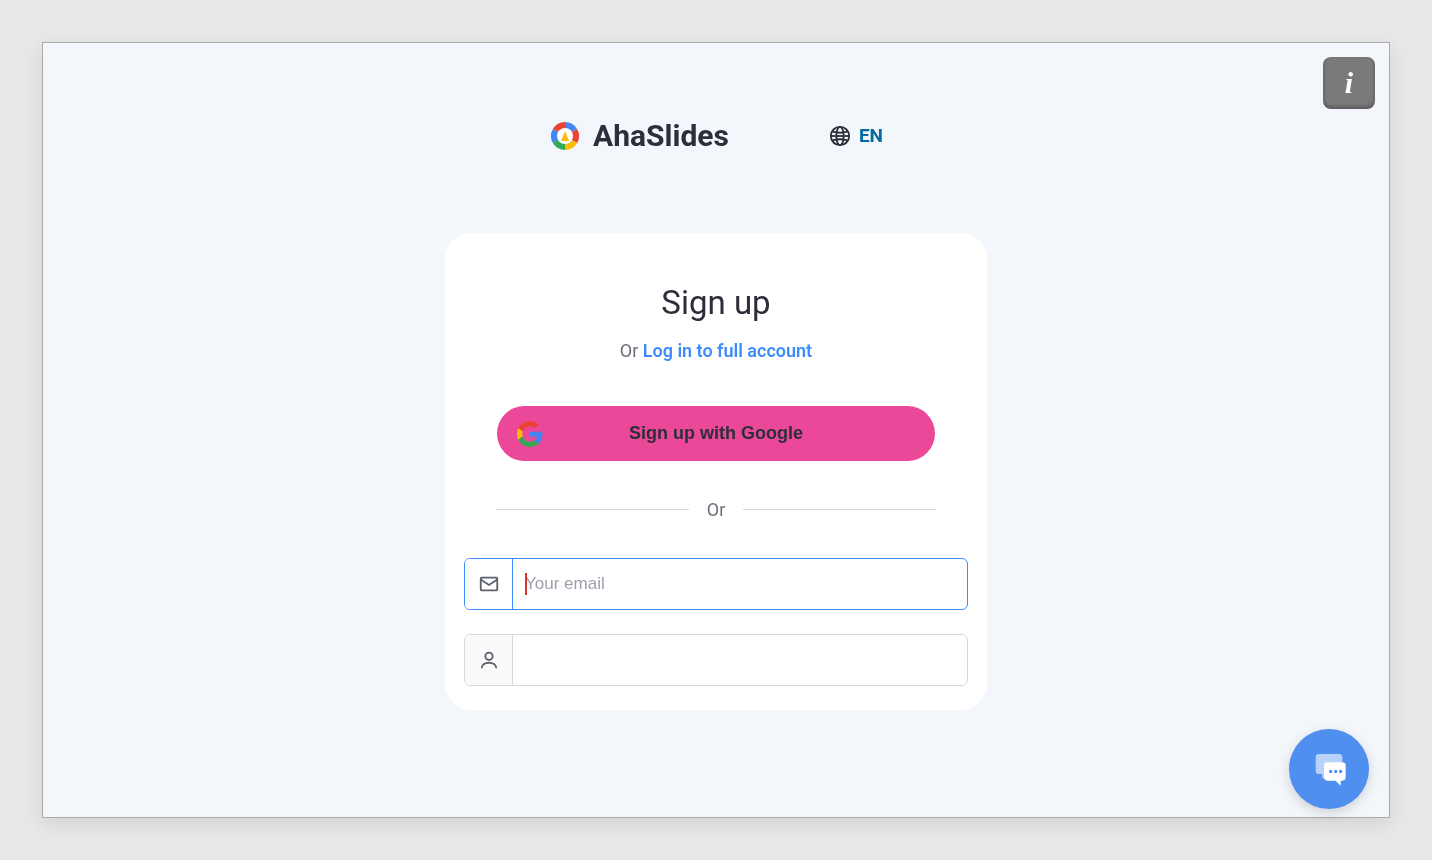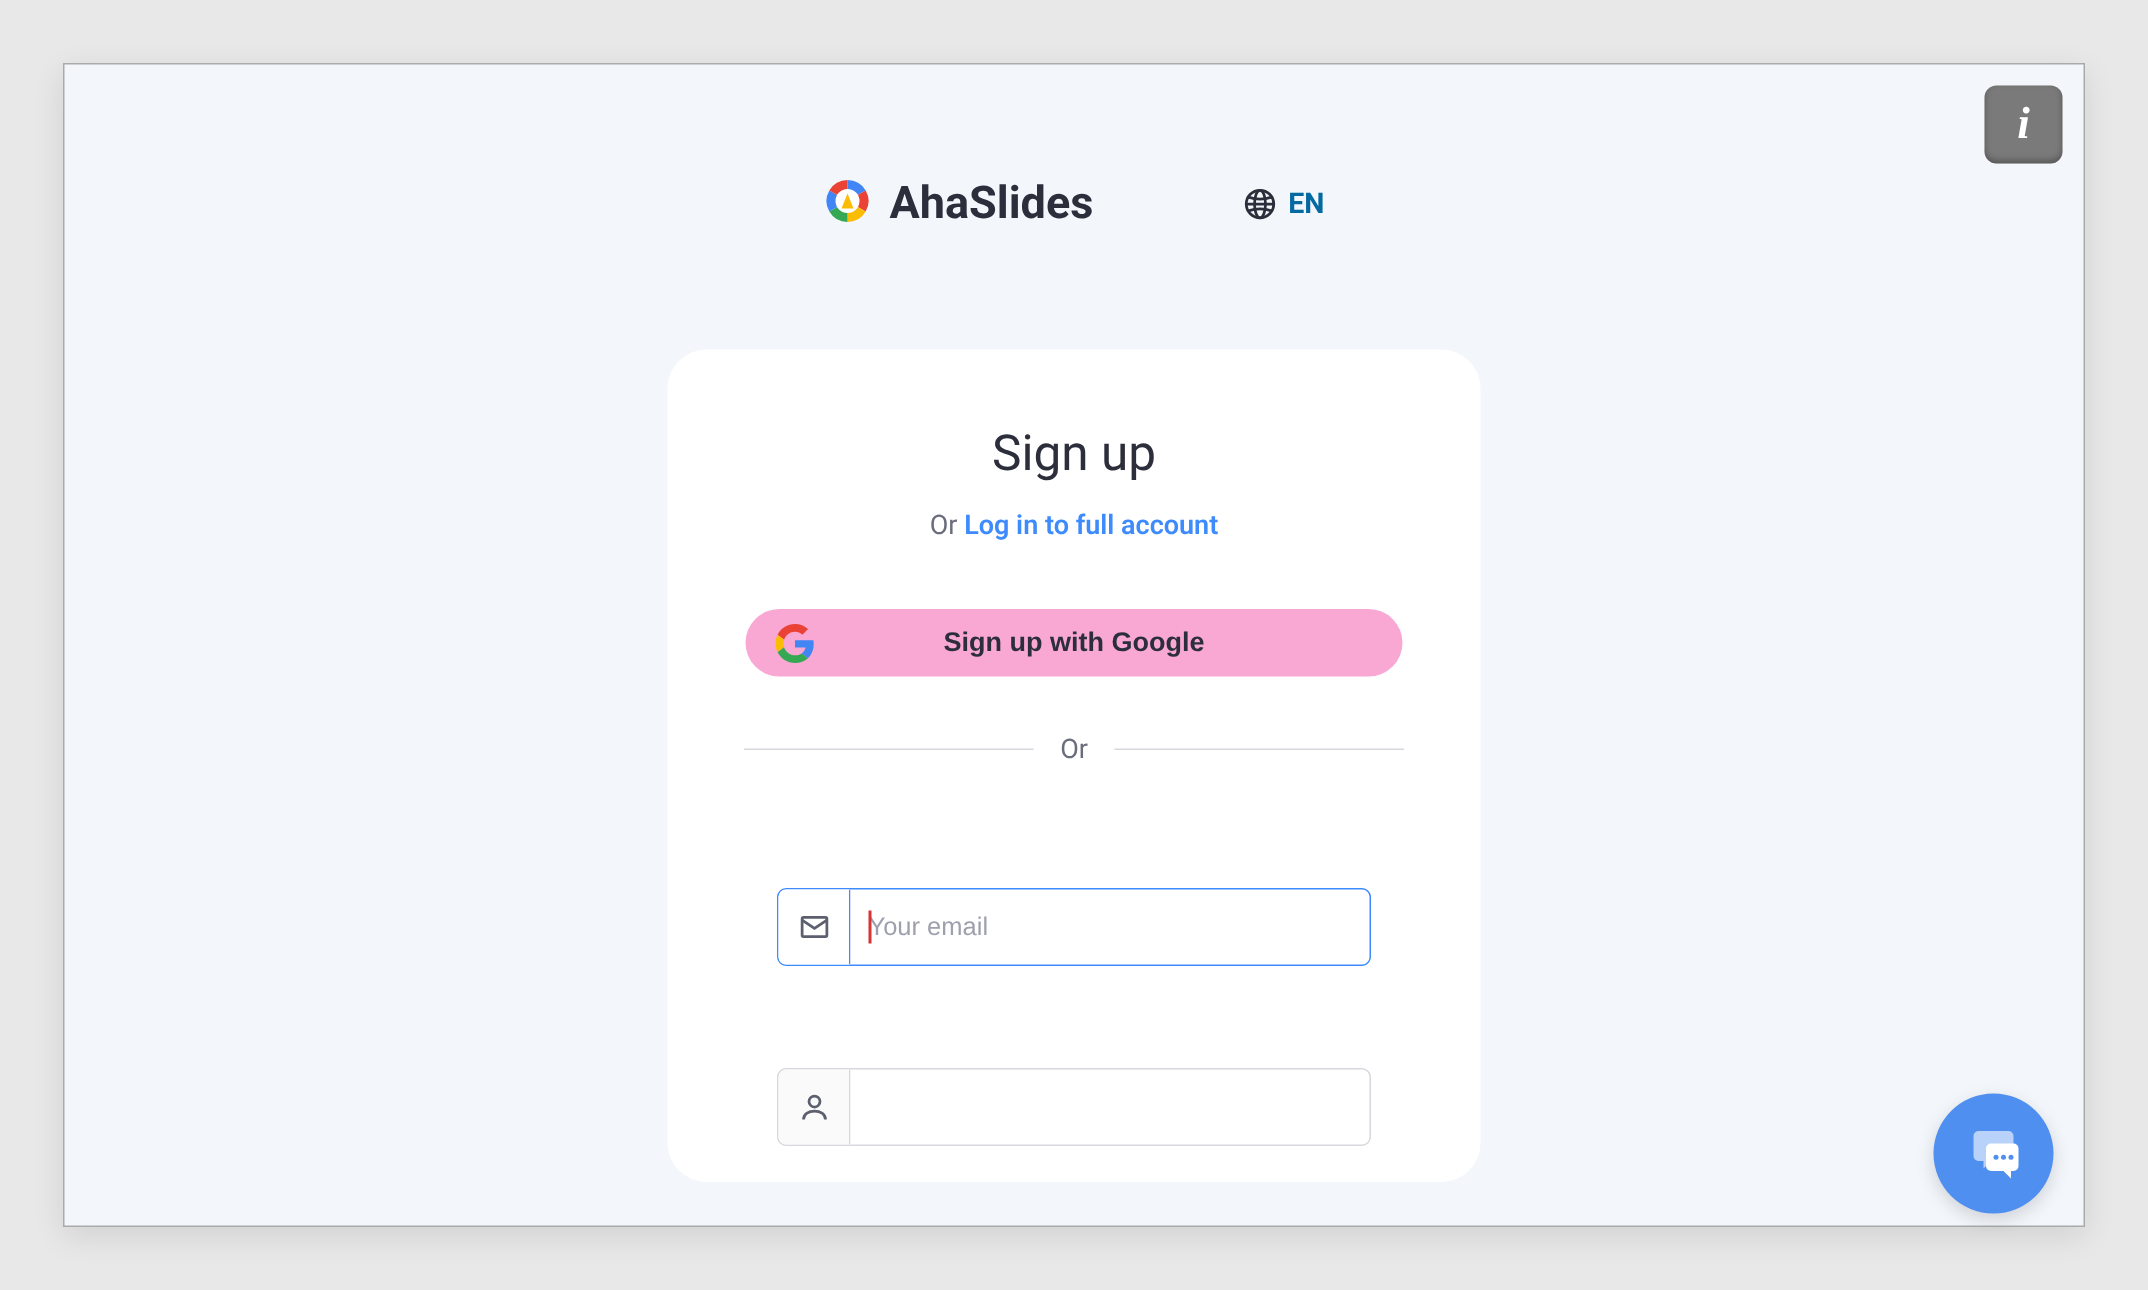--- a/index.html
+++ b/index.html
@@ -44,20 +44,21 @@
     }
     .header {
       display: flex;
       align-items: center;
       justify-content: center;
       gap: 100px;
       padding-top: 75px;
     }
     .brand {
       display: flex;
+      align-items: center;
       gap: 12px;
     }
     .brand-logo {
       width: 32px;
       height: 32px;
     }
     .brand-name {
       font-size: 30px;
       font-weight: 700;
       color: #2c2e3b;
@@ -98,22 +99,22 @@
       color: #6a6d7c;
       margin-bottom: 45px;
     }
     .subtitle-link {
       color: #3d8bfd;
       font-weight: 600;
       cursor: pointer;
     }
     .google-btn {
       width: 438px;
-      height: 45px;
-      background-color: #f9a8d4;
+      height: 55px;
+      background-color: #ec4899;
       border: none;
       border-radius: 28px;
       display: flex;
       align-items: center;
       padding: 0 20px;
       cursor: pointer;
       margin-bottom: 38px;
     }
     .google-logo {
       width: 26px;
@@ -138,29 +139,28 @@
     .divider-line {
       flex: 1;
       height: 1px;
       background-color: #d6d8de;
     }
     .divider-text {
       font-size: 18px;
       color: #6a6d7c;
     }
     .input-group {
-      width: 396px;
+      width: 504px;
       display: flex;
       align-items: center;
       border: 1px solid #d6d8de;
       border-radius: 6px;
       height: 52px;
       margin-bottom: 24px;
       background: #fff;
-      margin-top: 44px;
     }
     .input-group.focused {
       border: 1.5px solid #3d8bfd;
     }
     .input-icon-box {
       width: 48px;
       height: 100%;
       border-right: 1px solid #d6d8de;
       display: flex;
       align-items: center;

